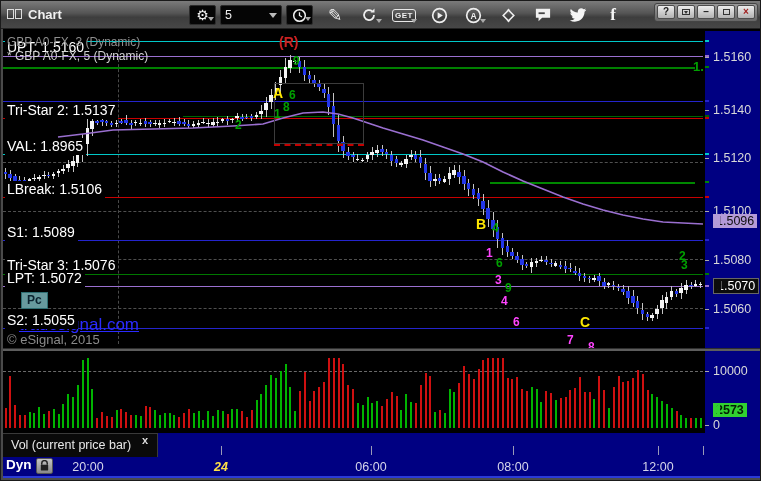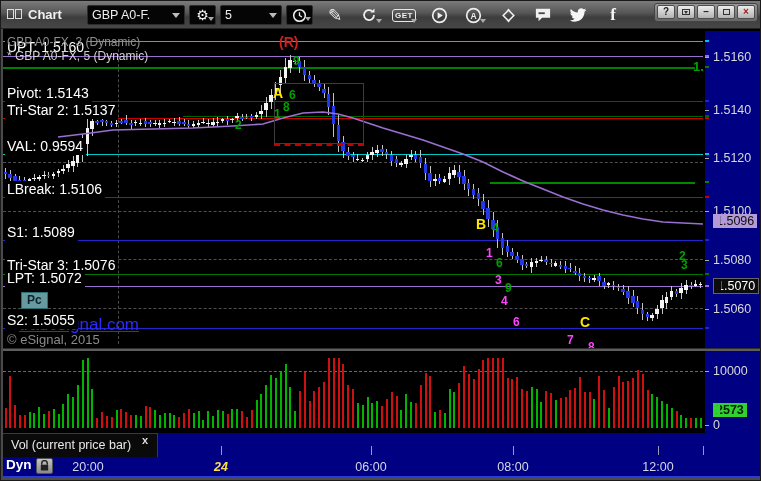--- a/index.html
+++ b/index.html
@@ -78,24 +78,20 @@
 
 <div class="window">
 
   <div class="titlebar">
     <span class="win-icon">
         <i></i>
         <i></i>
       </span>
     <span class="tb-title">Chart</span>
 
-    <div class="combo" style="left:86px;width:98px;">
-      <span>GBP A0-F.</span>
-      <span class="caret"></span>
-    </div>
 
     <div class="sq-btn" style="left:188px;">
       <span class="glyph">⚙</span>
       <span class="mini-caret"></span>
     </div>
 
     <div class="combo" style="left:219px;width:62px;">
       <span>5</span>
       <span class="caret"></span>
     </div>
@@ -250,26 +246,25 @@
         <div class="grid-h" style="left: 0px; top: 180px; width: 700px;"></div>
         <div class="grid-h" style="left: 0px; top: 228px; width: 700px;"></div>
         <div class="grid-h" style="left: 0px; top: 277px; width: 700px;"></div>
         <div class="grid-v" style="left: 115px; top: 8px; height: 305px;"></div>
         <div class="hline" style="left: 0px; top: 10px; width: 700px; height: 1px; background: rgb(0, 200, 200);"></div>
         <div class="hline" style="left: 0px; top: 25px; width: 700px; height: 1px; background: rgb(154, 111, 208);"></div>
         <div class="lvl-label" style="left: 2px; top: 8px;">UPT: 1.5160</div>
         <div class="hline" style="left: 0px; top: 36px; width: 692px; height: 2px; background: rgb(0, 128, 0);"></div>
         <div class="ann" style="left: 690px; top: 28px; color: rgb(0, 160, 0); font-size: 13px;">1.</div>
         <div class="hline" style="left: 0px; top: 70px; width: 700px; height: 1px; background: rgb(36, 36, 204);"></div>
-        <div class="lvl-label" style="left: 2px; top: 54px;">Pivot: 1.5143</div>
         <div class="hline" style="left: 180px; top: 85px; width: 520px; height: 1px; background: rgb(0, 100, 0);"></div>
         <div class="hline" style="left: 0px; top: 87px; width: 700px; height: 1px; background: rgb(200, 0, 0);"></div>
         <div class="lvl-label" style="left: 2px; top: 71px;">Tri-Star 2: 1.5137</div>
         <div class="hline" style="left: 0px; top: 123px; width: 700px; height: 1px; background: rgb(0, 200, 200);"></div>
-        <div class="lvl-label" style="left: 2px; top: 107px;">VAL: 0.9594</div>
+        <div class="lvl-label" style="left: 2px; top: 107px;">VAL: 1.8965</div>
         <div class="hline" style="left: 487px; top: 151px; width: 205px; height: 2px; background: rgb(0, 136, 0);"></div>
         <div class="hline" style="left: 0px; top: 166px; width: 700px; height: 1px; background: rgb(200, 0, 0);"></div>
         <div class="lvl-label" style="left: 2px; top: 150px;">LBreak: 1.5106</div>
         <div class="hline" style="left: 0px; top: 209px; width: 700px; height: 1px; background: rgb(36, 36, 204);"></div>
         <div class="lvl-label" style="left: 2px; top: 193px;">S1: 1.5089</div>
         <div class="hline" style="left: 0px; top: 243px; width: 700px; height: 1px; background: rgb(0, 120, 0);"></div>
         <div class="lvl-label" style="left: 2px; top: 226px;">Tri-Star 3: 1.5076</div>
         <div class="hline" style="left: 0px; top: 255px; width: 700px; height: 1px; background: rgb(154, 111, 208);"></div>
         <div class="lvl-label" style="left: 2px; top: 239px;">LPT: 1.5072</div>
         <div class="hline" style="left: 0px; top: 297px; width: 700px; height: 1px; background: rgb(36, 36, 204);"></div>

